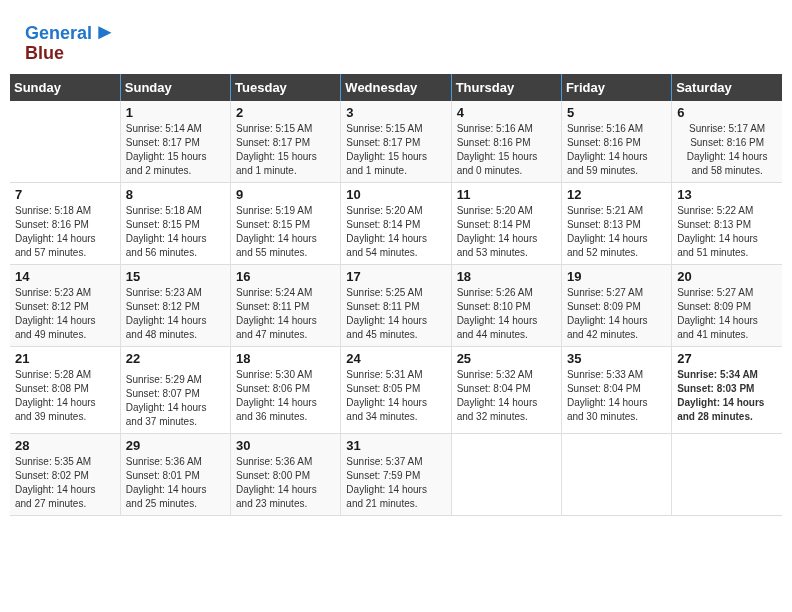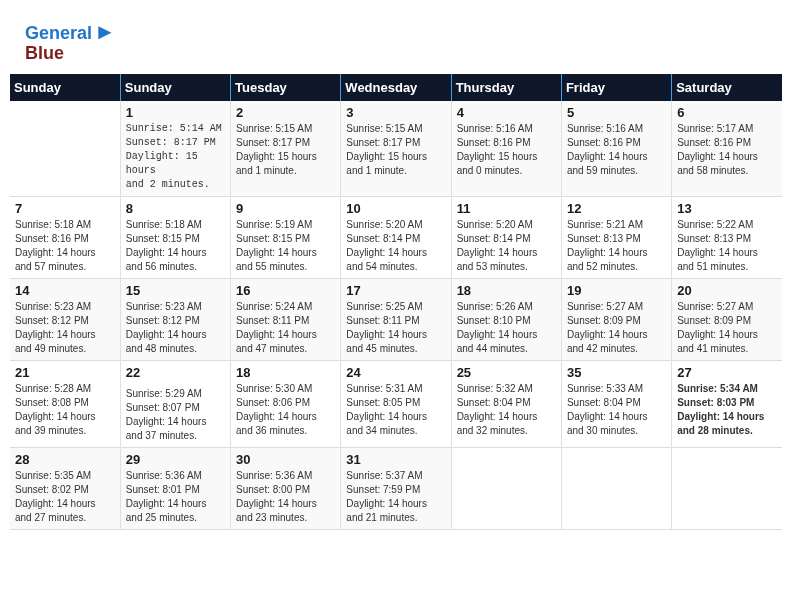--- a/index.html
+++ b/index.html
@@ -6,21 +6,21 @@
     body { font-family: Arial, sans-serif; background: #fff; width: 792px; min-height: 612px; padding: 10px; }
     .header { display: flex; justify-content: space-between; align-items: center; padding: 10px 15px 5px; }
     .logo { display: flex; align-items: center; }
     .logo-text { font-size: 18px; font-weight: bold; color: #1a1a1a; line-height: 1.1; }
     .logo-text span { color: #2176cc; }
     .logo-bird { color: #2176cc; font-size: 22px; margin-left: 2px; }
     .title-area { text-align: right; }
     .month-title { font-size: 40px; color: #1a1a1a; font-weight: normal; }
     .location { font-size: 14px; color: #555; }
     table { width: 100%; border-collapse: collapse; margin-top: 5px; }
-    thead tr { background-color: #0f172a; }
+    thead tr { background-color: #404040; }
     thead th { color: #fff; padding: 6px 4px; font-size: 13px; font-weight: bold; text-align: left; border-right: 1px solid #4a9ae0; }
     thead th:last-child { border-right: none; }
     tbody tr { border-bottom: 1px solid #ddd; }
     tbody tr:nth-child(odd) { background: #f9f9f9; }
     tbody tr:nth-child(even) { background: #fff; }
     td { vertical-align: top; padding: 4px 5px; border-right: 1px solid #e0e0e0; min-height: 80px; width: calc(100%/7); }
     td:last-child { border-right: none; }
     .day-num { font-size: 13px; font-weight: bold; color: #1a1a1a; margin-bottom: 2px; }
     .day-info { font-size: 10px; color: #333; line-height: 1.4; }
     .empty { background: #fff; }
@@ -53,21 +53,21 @@
         <th>Thursday</th>
         <th>Friday</th>
         <th>Saturday</th>
       </tr>
   </thead>
   <tbody id="calendar-body">
       <tr>
         <td class="empty"></td>
         <td>
           <div class="day-num">1</div>
-          <div class="day-info" style="white-space: pre-line; font-family: Liberation Mono, monospace;">Sunrise: 5:14 AM
+          <div class="day-info" style="white-space: pre-line;">Sunrise: 5:14 AM
 Sunset: 8:17 PM
 Daylight: 15 hours
 and 2 minutes.</div>
         </td>
         <td>
           <div class="day-num">2</div>
           <div class="day-info" style="white-space: pre-line;">Sunrise: 5:15 AM
 Sunset: 8:17 PM
 Daylight: 15 hours
 and 1 minute.</div>
@@ -88,21 +88,21 @@
         </td>
         <td>
           <div class="day-num">5</div>
           <div class="day-info" style="white-space: pre-line;">Sunrise: 5:16 AM
 Sunset: 8:16 PM
 Daylight: 14 hours
 and 59 minutes.</div>
         </td>
         <td>
           <div class="day-num">6</div>
-          <div class="day-info" style="white-space: pre-line;">Sunrise: 5:17 AM
+          <div class="day-info" style="white-space: pre-line; text-align: center;">Sunrise: 5:17 AM
 Sunset: 8:16 PM
 Daylight: 14 hours
 and 58 minutes.</div>
         </td>
       </tr>
       <tr>
         <td>
           <div class="day-num">7</div>
           <div class="day-info" style="white-space: pre-line;">Sunrise: 5:18 AM
 Sunset: 8:16 PM

